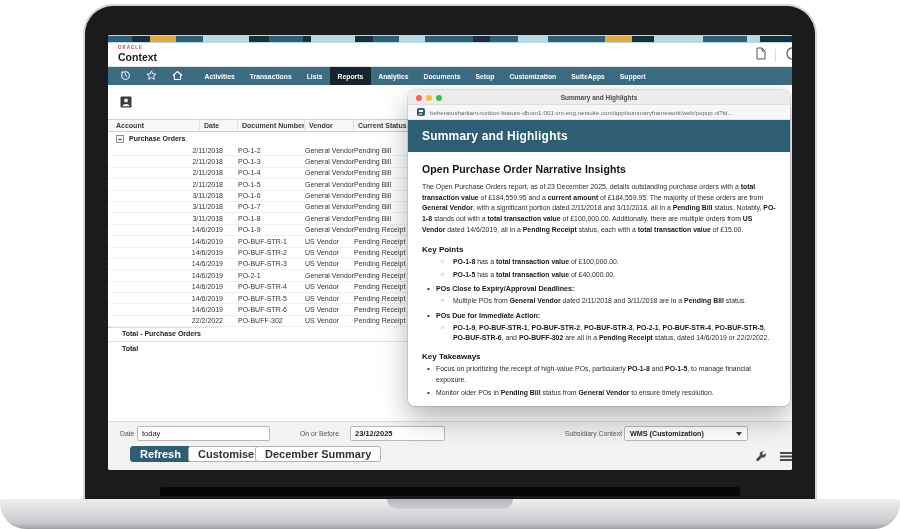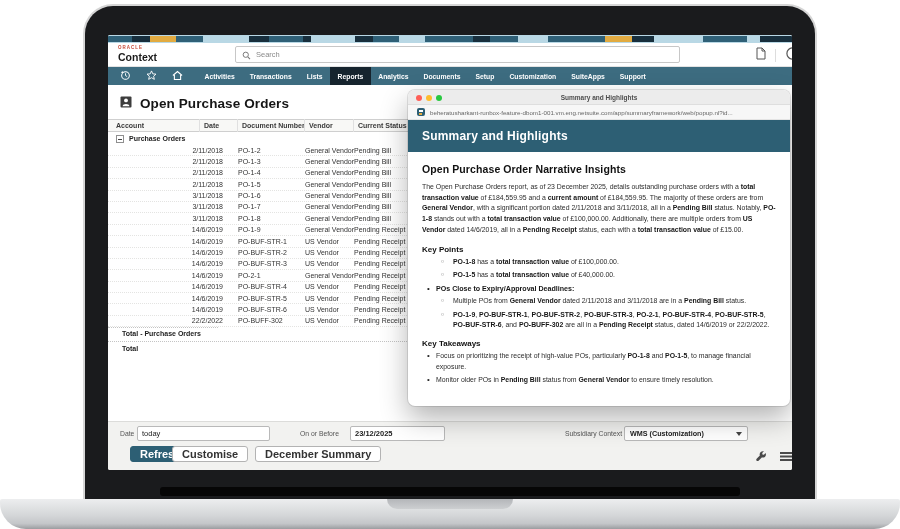--- a/index.html
+++ b/index.html
@@ -135,29 +135,20 @@
     <div class="seg n" style="left:524px;width:22px"></div>
       <div class="seg t" style="left:595px;width:44px"></div>
     <div class="seg n" style="left:652px;width:32px"></div>
   </div>
 
   <div class="app-header">
     <div class="logo">
       <span class="oracle">ORACLE</span>
       <span class="netsuite">Context</span>
     </div>
-    <div class="search">
-      <span>
-        <svg width="9" height="9" viewBox="0 0 11 11">
-            <circle cx="4.6" cy="4.6" r="3.2" fill="none" stroke="#777" stroke-width="1.2"></circle>
-            <line x1="7.1" y1="7.1" x2="9.8" y2="9.8" stroke="#777" stroke-width="1.3"></line>
-          </svg>
-      </span>
-      <input placeholder="Search" style="">
-    </div>
     <div class="hdr-icons">
       <span>
         <svg width="10" height="13" viewBox="0 0 10 13">
             <path d="M1 1 H6 L9 4 V12 H1 Z" fill="#fff" stroke="#555" stroke-width="1"></path>
             <path d="M6 1 V4 H9" fill="none" stroke="#555" stroke-width="1"></path>
           </svg>
       </span>
       <span class="vdiv"></span>
       <span class="half-circle">
         <svg width="15" height="15" viewBox="0 0 15 15">
@@ -203,21 +194,20 @@
   </div>
 
   <div class="title-row">
     <span>
       <svg width="12" height="12" viewBox="0 0 12 12">
           <rect x="0.5" y="0.5" width="11" height="11" rx="1" fill="#3d3d3d"></rect>
           <circle cx="6" cy="4.4" r="1.9" fill="#fff"></circle>
           <path d="M2.6 10.2 C2.6 7.4 9.4 7.4 9.4 10.2 Z" fill="#fff"></path>
         </svg>
     </span>
-    <span class="page-title">Open Purchase Orders</span>
   </div>
 
   <div class="table">
     <div class="thead">
         <div class="th" style="width: 91px;">Account</div>
         <div class="th" style="width: 38px;">Date</div>
         <div class="th" style="width: 67px;">Document Number</div>
         <div class="th" style="width: 49px;">Vendor</div>
         <div class="th" style="width: 58px;">Current Status</div>
       </div>
@@ -333,21 +323,21 @@
     <span class="flabel" style="left:12px;top:8px">Date</span>
     <input class="finput" style="left: 29px; top: 4px; width: 133px;" value="today">
     <span class="flabel" style="left:192px;top:8px">On or Before</span>
     <input class="finput" style="left: 242px; top: 4px; width: 95px; font-weight: bold;" value="23/12/2025">
     <span class="flabel" style="left:457px;top:8px">Subsidiary Context</span>
     <div class="fselect" style="left:516px;top:4px;width:124px">
       <span>WMS (Customization)</span>
       <span class="caret"></span>
     </div>
     <button class="btn primary" style="left:22px">Refresh</button>
-    <button class="btn plain" style="left:64px">Customise</button>
+    <button class="btn plain" style="left:80px">Customise</button>
     <button class="btn plain" style="left:147px">December Summary</button>
     <div class="foot-icons">
       <span>
         <svg width="11" height="11" viewBox="0 0 12 12">
             <path d="M10.5 2.2 L8.6 4.1 L7 3.9 L6.8 2.3 L8.7 0.4 C7.4 0 5.9 0.3 4.9 1.3 C4 2.3 3.7 3.7 4.2 4.9 L0.7 8.4 C0.1 9 0.1 9.9 0.7 10.5 C1.3 11.1 2.2 11.1 2.8 10.5 L6.3 7 C7.5 7.4 8.9 7.2 9.9 6.2 C10.9 5.2 11.1 3.5 10.5 2.2 Z" fill="#4a4a4a"></path>
           </svg>
       </span>
       <span>
         <svg width="16" height="11" viewBox="0 0 16 11">
             <rect x="1" y="1" width="14" height="2" fill="#4a4a4a"></rect>
@@ -379,20 +369,21 @@
     </div>
     <div class="popup-body">
       <div class="ins-title">Open Purchase Order Narrative Insights</div>
       <div class="intro"><span>The Open Purchase Orders report, as of 23 December 2025, details outstanding purchase orders with a </span><b>total transaction value</b><span> of £184,559.95 and a </span><b>current amount</b><span> of £184,559.95. The majority of these orders are from </span><b>General Vendor</b><span>, with a significant portion dated 2/11/2018 and 3/11/2018, all in a </span><b>Pending Bill</b><span> status. Notably, </span><b>PO-1-8</b><span> stands out with a </span><b>total transaction value</b><span> of £100,000.00. Additionally, there are multiple orders from </span><b>US Vendor</b><span> dated 14/6/2019, all in a </span><b>Pending Receipt</b><span> status, each with a </span><b>total transaction value</b><span> of £15.00.</span></div>
       <div class="sec-head">Key Points</div>
       <div>
           <div class="kp-sub"><b>PO-1-8</b><span> has a </span><b>total transaction value</b><span> of £100,000.00.</span></div>
           <div class="kp-sub"><b>PO-1-5</b><span> has a </span><b>total transaction value</b><span> of £40,000.00.</span></div>
           <div class="kp-label"><b>POs Close to Expiry/Approval Deadlines:</b></div>
           <div class="kp-sub"><span>Multiple POs from </span><b>General Vendor</b><span> dated 2/11/2018 and 3/11/2018 are in a </span><b>Pending Bill</b><span> status.</span></div>
+          <div class="kp-label"><b>POs Due for Immediate Action:</b></div>
           <div class="kp-sub"><b>PO-1-9</b><span>, </span><b>PO-BUF-STR-1</b><span>, </span><b>PO-BUF-STR-2</b><span>, </span><b>PO-BUF-STR-3</b><span>, </span><b>PO-2-1</b><span>, </span><b>PO-BUF-STR-4</b><span>, </span><b>PO-BUF-STR-5</b><span>, </span><b>PO-BUF-STR-6</b><span>, and </span><b>PO-BUFF-302</b><span> are all in a </span><b>Pending Receipt</b><span> status, dated 14/6/2019 or 22/2/2022.</span></div>
         </div>
       <div class="sec-head">Key Takeaways</div>
       <div>
           <div class="kt"><span>Focus on prioritizing the receipt of high-value POs, particularly </span><b>PO-1-8</b><span> and </span><b>PO-1-5</b><span>, to manage financial exposure.</span></div>
           <div class="kt"><span>Monitor older POs in </span><b>Pending Bill</b><span> status from </span><b>General Vendor</b><span> to ensure timely resolution.</span></div>
         </div>
     </div>
   </div>
 

